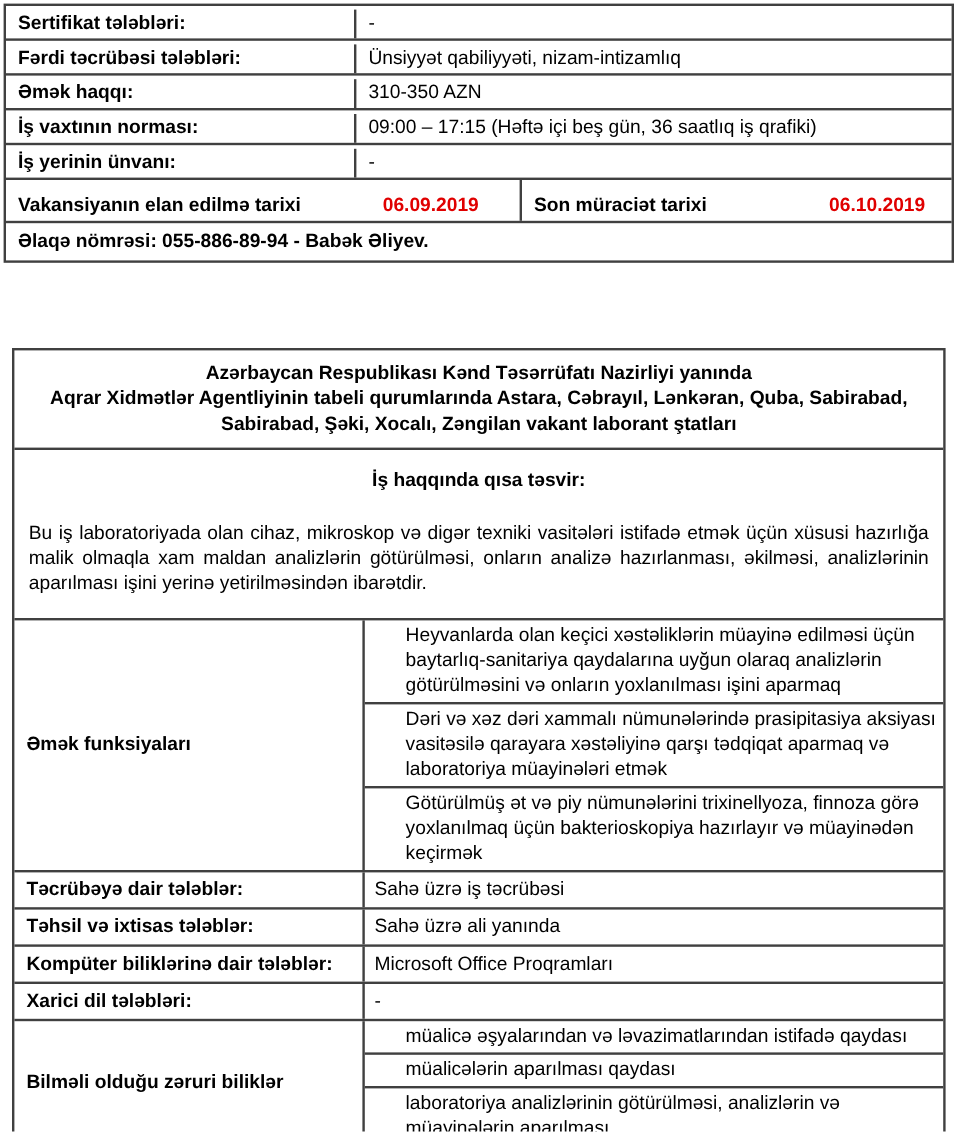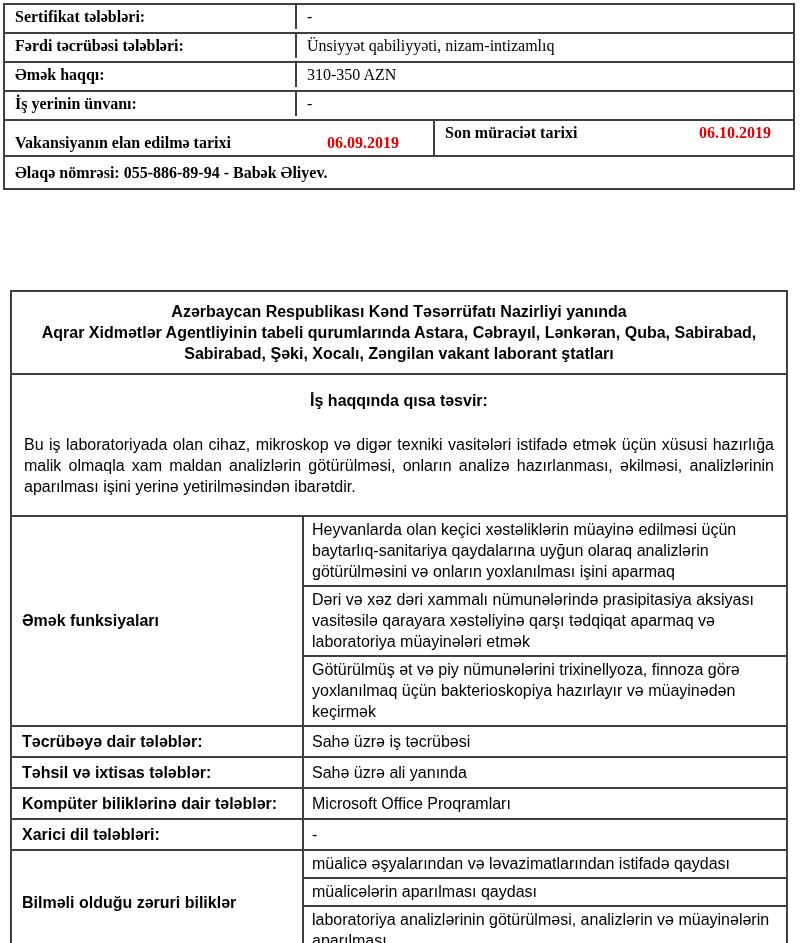--- a/index.html
+++ b/index.html
@@ -16,23 +16,22 @@
   }
   .b{font-weight:bold;}
   .red{color:var(--date-red);font-weight:bold;}
 
   
   .t1{
     position:absolute;left:3px;top:3px;width:792px;
     border:2px solid var(--border);
   }
   .t1 .row{
-    display:flex;align-items:flex-start;min-height:29px;
+    display:flex;align-items:flex-end;min-height:29px;
     border-bottom:2px solid var(--border);
-    font-family:Liberation Serif, serif;
   }
   .t1 .row:last-child{border-bottom:none;}
   .t1 .lab{
     width:292px;flex:0 0 292px;border-right:2px solid var(--border);
     font-weight:bold;display:flex;align-items:center;padding:2px 6px 2px 10px;
   }
   .t1 .val{flex:1;display:flex;align-items:center;padding:2px 6px 2px 10px;}
   .t1 .dc1{
     width:430px;flex:0 0 430px;border-right:2px solid var(--border);
     display:flex;align-items:center;justify-content:space-between;
@@ -65,21 +64,21 @@
   .sect .slab{
     width:292px;flex:0 0 292px;border-right:2px solid var(--border);
     font-weight:bold;display:flex;align-items:center;padding:2px 6px 2px 10px;
   }
   .sect .scol{flex:1;display:flex;flex-direction:column;}
   .sect .scell{
     border-bottom:2px solid var(--border);
     padding:2px 6px 3px 8px;line-height:21px;flex:1;display:flex;align-items:center;
   }
   .sect .scell:last-child{border-bottom:none;}
-  .sect .scell span{display:block;}
+  .sect .scell span{display:block;margin-left:26px;}
   .t2 .row{
     display:flex;align-items:stretch;min-height:31px;
     border-bottom:2px solid var(--border);
   }
   .t2 .row .lab{
     width:292px;flex:0 0 292px;border-right:2px solid var(--border);
     font-weight:bold;display:flex;align-items:center;padding:2px 6px 2px 10px;
   }
   .t2 .row .val{flex:1;display:flex;align-items:center;padding:2px 20px 2px 8px;}
   .t2 .know .scell{align-items:center;}
@@ -92,20 +91,24 @@
     <div class="lab">Sertifikat tələbləri:</div>
     <div class="val">-</div>
   </div>
   <div class="row">
     <div class="lab">Fərdi təcrübəsi tələbləri:</div>
     <div class="val">Ünsiyyət qabiliyyəti, nizam-intizamlıq</div>
   </div>
   <div class="row">
     <div class="lab">Əmək haqqı:</div>
     <div class="val">310-350 AZN</div>
+  </div>
+  <div class="row">
+    <div class="lab">İş vaxtının norması:</div>
+    <div class="val">09:00 – 17:15 (Həftə içi beş gün, 36 saatlıq iş qrafiki)</div>
   </div>
   <div class="row">
     <div class="lab">İş yerinin ünvanı:</div>
     <div class="val">-</div>
   </div>
   <div class="row">
     <div class="dc1">
       <span class="b">Vakansiyanın elan edilmə tarixi</span>
       <span class="red">06.09.2019</span>
     </div>

